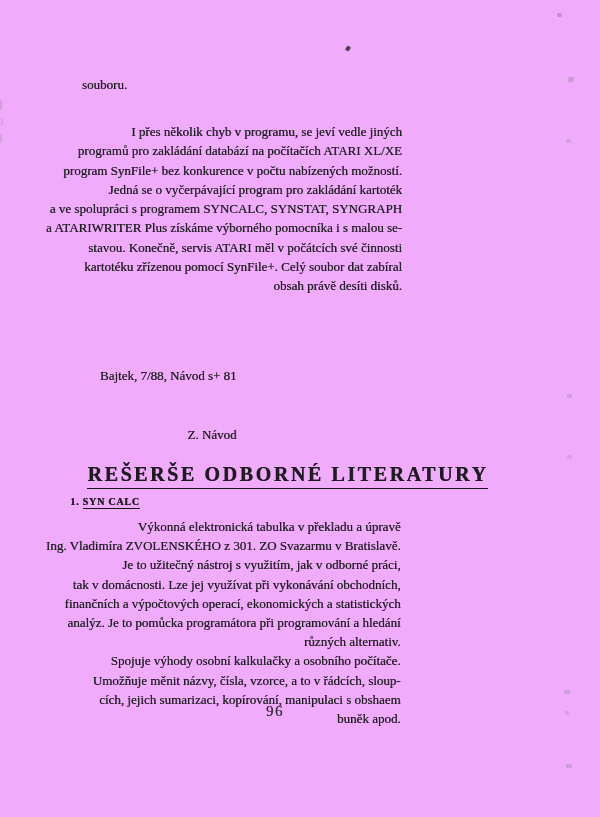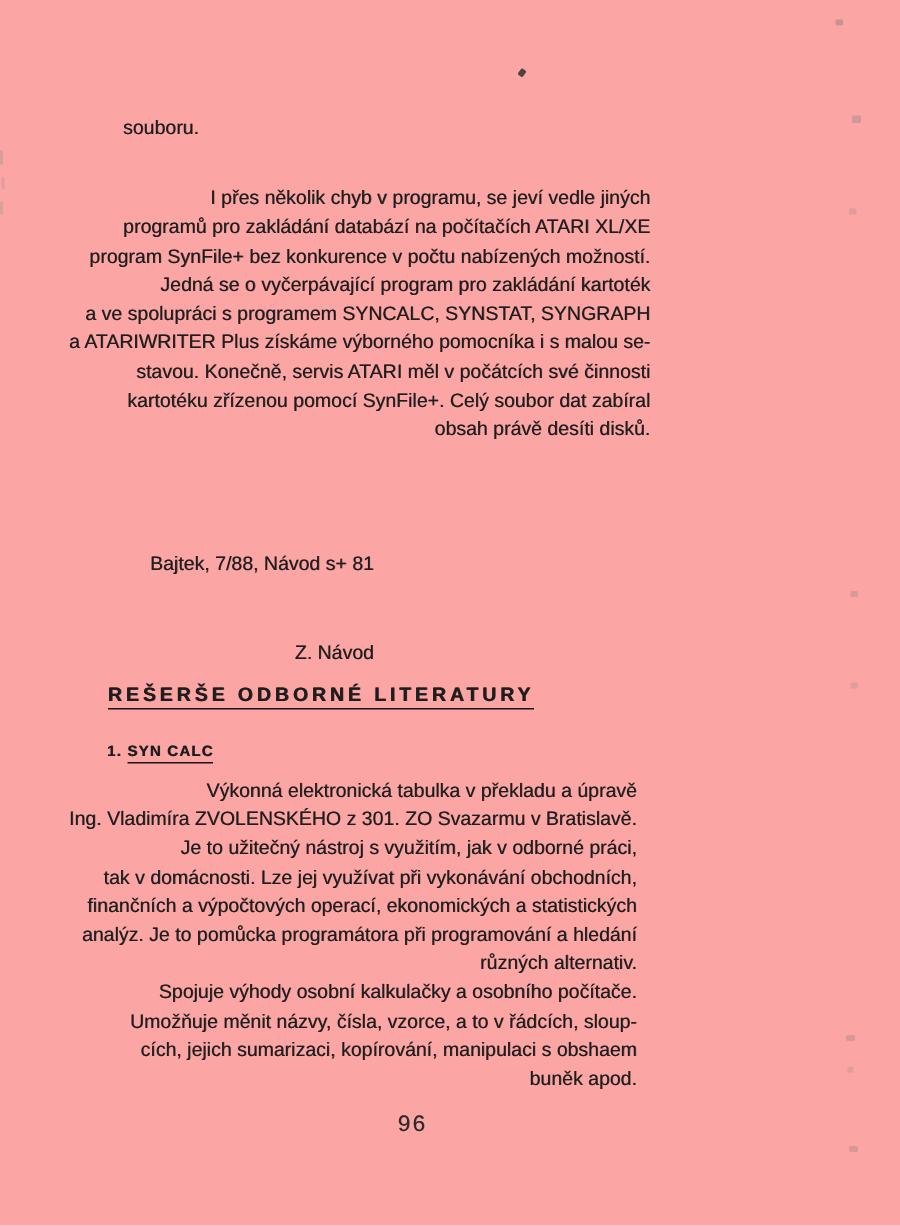--- a/index.html
+++ b/index.html
@@ -5,42 +5,42 @@
   html, body {
     margin: 0;
     padding: 0;
     background: #e8e8e8;
   }
   .paper {
     position: relative;
     width: 600px;
     height: 817px;
     margin: 0;
-    background: #fca5a5;
+    background: #f0abfc;
     overflow: hidden;
-    font-family: Liberation Sans, sans-serif;
+    font-family: Liberation Serif, serif;
     color: #1d1d1d;
   }
   .block {
     position: absolute;
     font-size: 13px;
     white-space: pre;
     text-shadow: 0.35px 0 0 rgba(25,25,25,0.65);
   }
   .tline { white-space: pre; text-align: right; }
 
   .b-cont    { left: 82px;  top: 75px;  line-height: 19px; }
   .b-item10  { left: 50px;  top: 95px;  line-height: 19px; }
   .b-para1   { left: 46px;  top: 122px; line-height: 19.3px; }
   .b-sig     { left: 52px;  top: 327px; line-height: 19.5px; margin-left: 48px; }
   .b-para2   { left: 46px;  top: 517px; line-height: 19.2px; }
 
   .b-heading {
-    left: 47px; top: 440px;
-    font-size: 13px;
+    left: 57px; top: 440px;
+    font-size: 20px;
     font-weight: bold;
     letter-spacing: 2.6px;
     text-shadow: 0.5px 0 0 rgba(15,15,15,0.8);
     text-align: center;
   }
   .b-heading .u {
     display: inline-block;
     border-bottom: 1.6px solid #161616;
     padding-bottom: 2px;
   }
@@ -50,21 +50,21 @@
     font-weight: bold;
     letter-spacing: 0.8px;
     text-shadow: 0.4px 0 0 rgba(15,15,15,0.8);
   }
   .b-sub .u {
     display: inline-block;
     border-bottom: 1.5px solid #161616;
     padding-bottom: 1px;
   }
   .b-pagenum {
-    left: 0; top: 741px;
+    left: 0; top: 703px;
     width: 550px;
     text-align: center;
     font-size: 15px;
     letter-spacing: 1.5px;
     color: #2a2a2a;
     text-shadow: 0.3px 0 0 rgba(40,40,40,0.6);
   }
 
   
   .speck { position: absolute; border-radius: 1px; }

